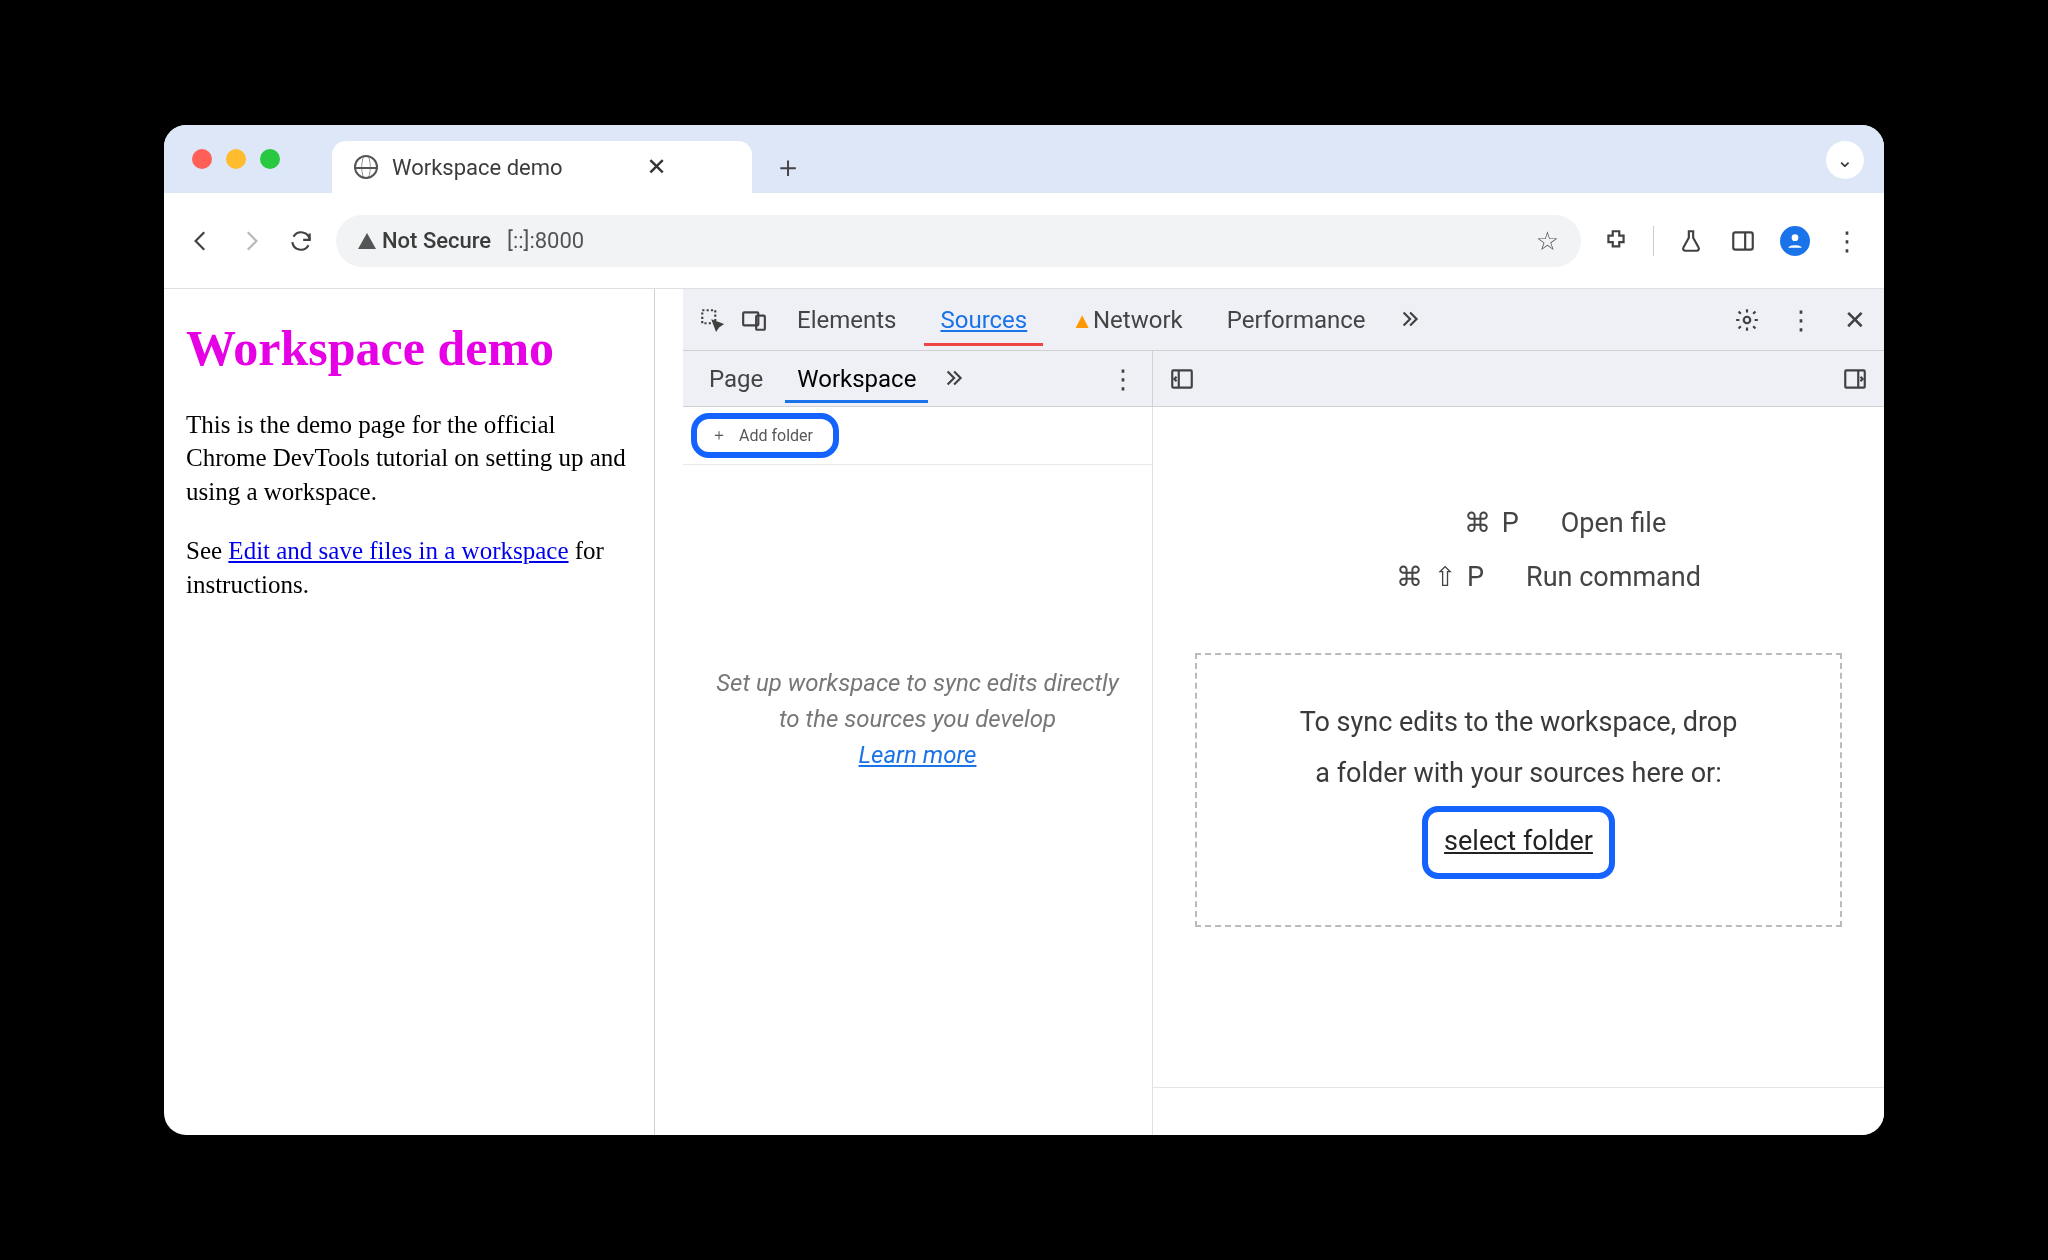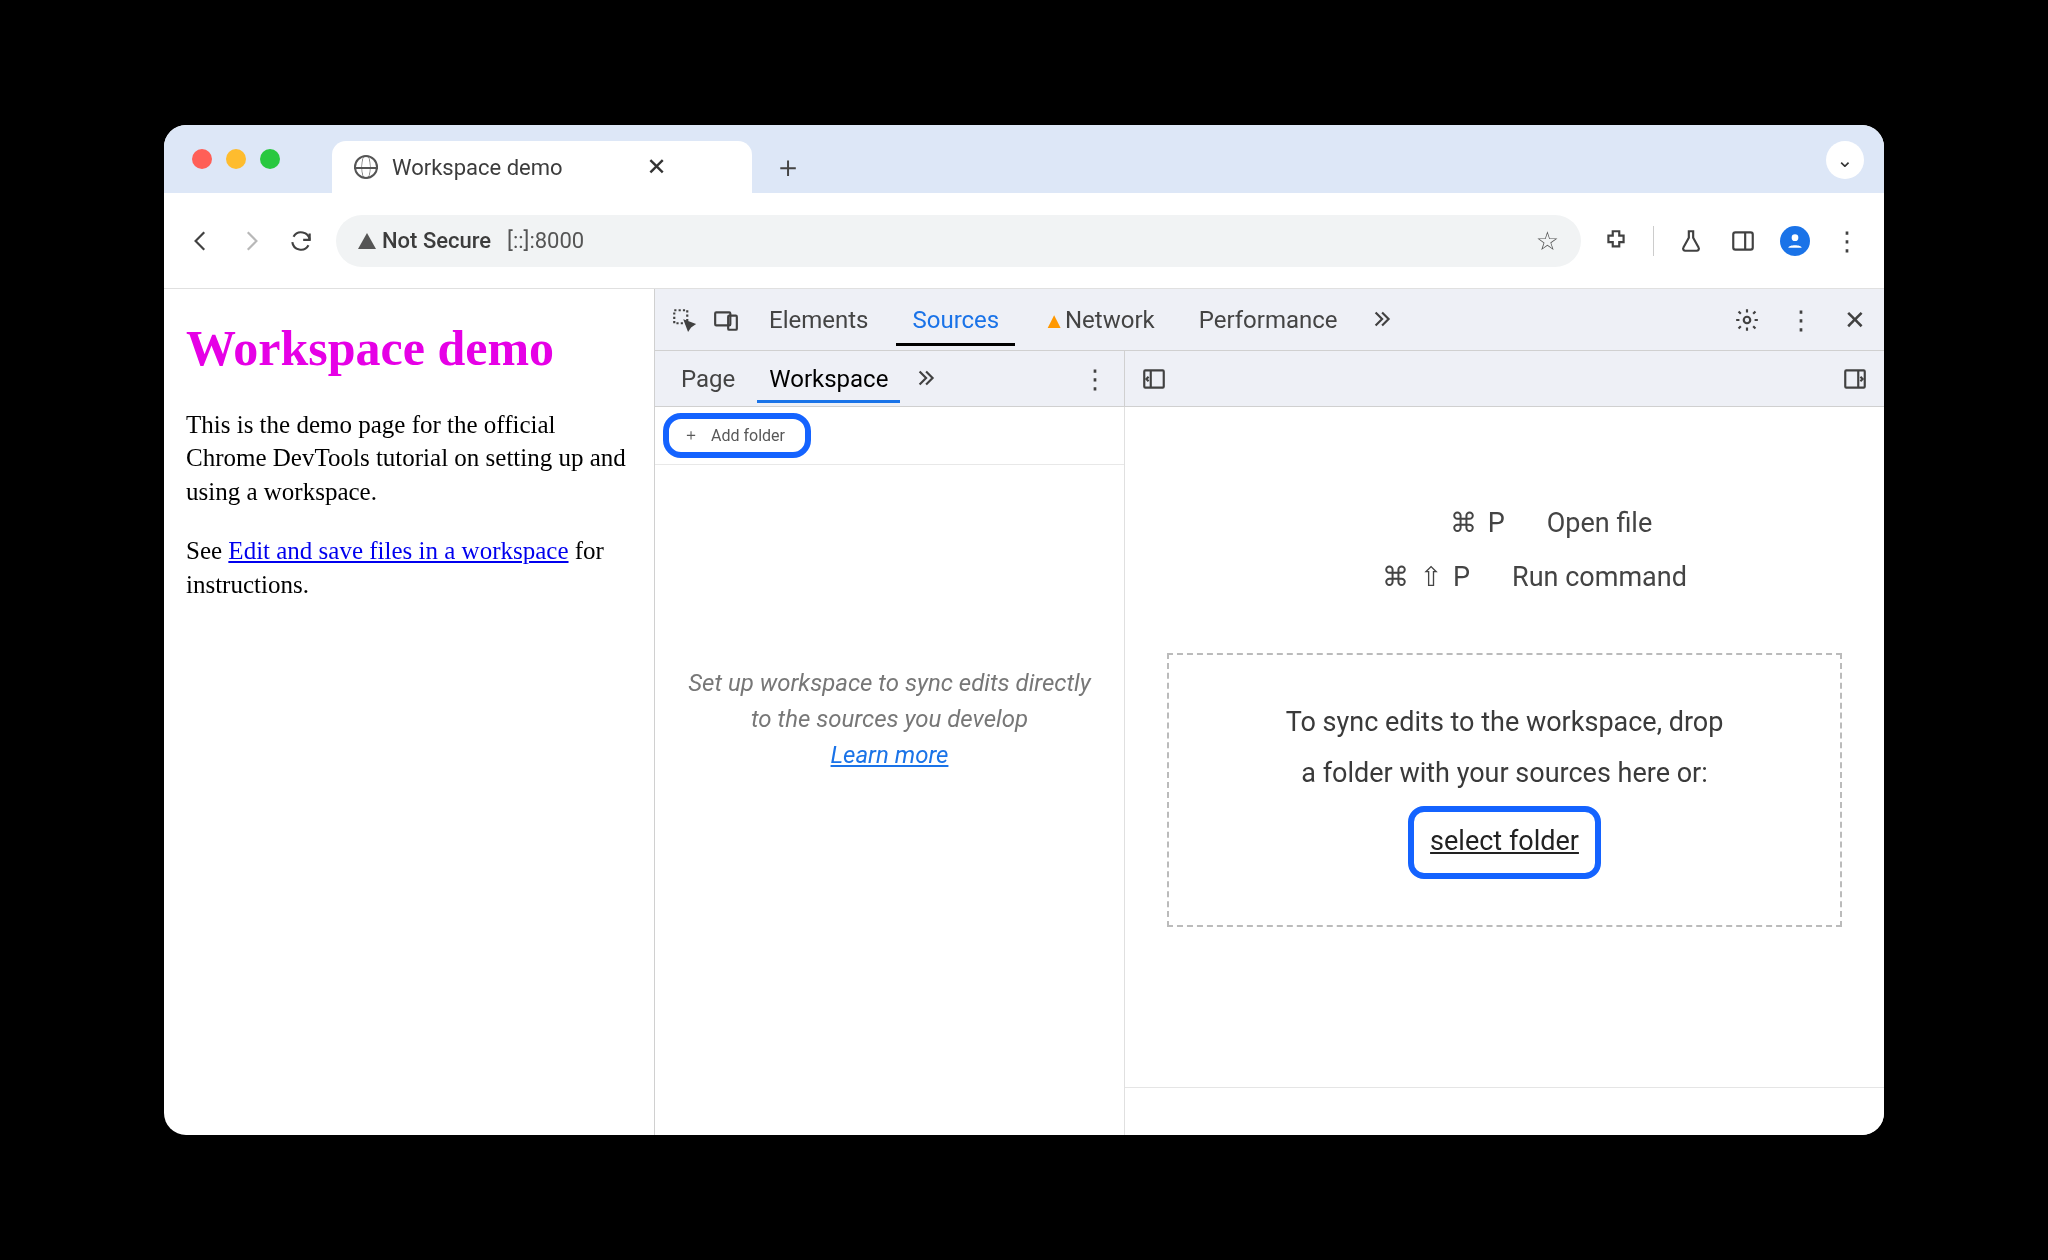--- a/index.html
+++ b/index.html
@@ -127,36 +127,37 @@
     font-family: "Times New Roman", Times, serif;
   }
   .page a { color:#0000ee; text-decoration:underline;text-align:center; }
   
   .devtools {
     flex:1;
     display:flex;flex-direction:column;
     border-left:1px solid #d0d0d0;
     background:#fff;
     min-width:0;
+    padding-left:28px;
   }
   .dt-top {
     height:62px;
     background:#eef0f6;
     border-bottom:1px solid #d0d0d0;
     display:flex;align-items:center;
     padding:0 14px;
     gap:12px;
   }
   .dt-top .tabbtn {
     font-size:24px;
     color:#444;
     padding: 12px 16px;
     cursor:default;
   }
-  .dt-top .tabbtn.active { color:#1a73e8; border-bottom:3px solid #000000; padding-bottom:9px; }
+  .dt-top .tabbtn.active { color:#1a73e8; border-bottom:3px solid #ef4444; padding-bottom:9px;text-decoration:underline; }
   .dt-top .warn-ico{color:#ff9800;font-size:22px;margin-right:-6px;}
   .dt-top .spacer{flex:1;}
   .dt-top .right{display:flex;align-items:center;gap:24px;color:#444;}
   .dt-row2 {
     height:56px;
     background:#eef0f6;
     border-bottom:1px solid #d0d0d0;
     display:flex;align-items:stretch;
   }
   .dt-row2 .left2 {

